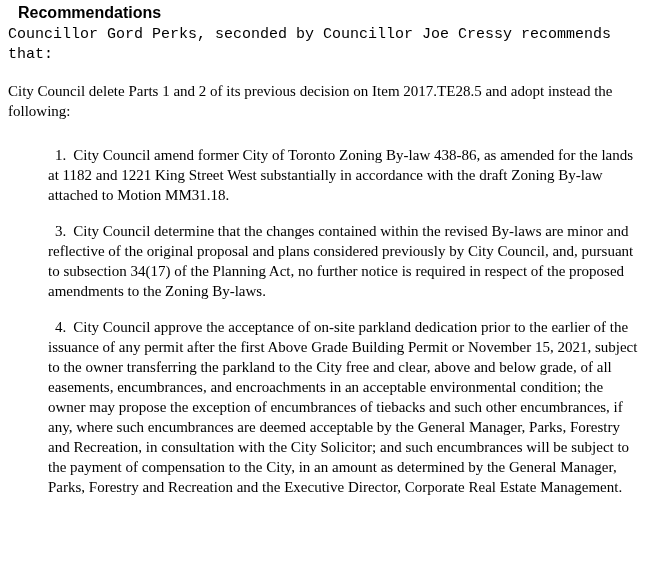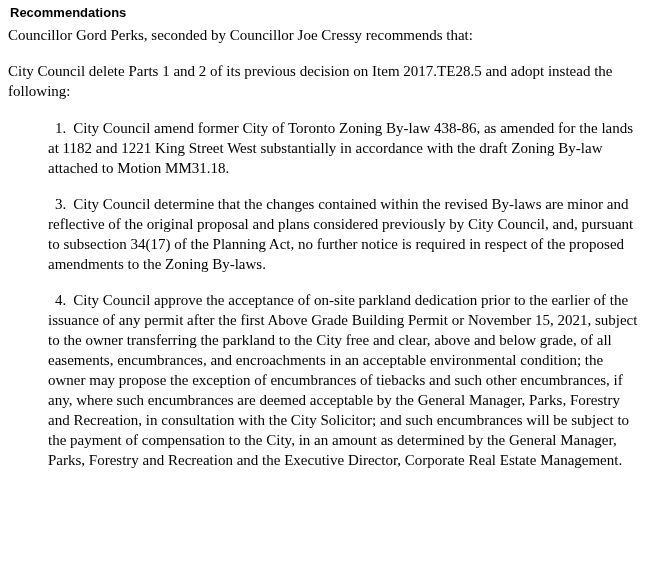--- a/index.html
+++ b/index.html
@@ -18,33 +18,34 @@
     height: 565px;
     padding: 4px 10px 0 8px;
     font-family: "Liberation Serif", "DejaVu Serif", serif;
     color: #000000;
     font-size: 15px;
     line-height: 20px;
   }
   .doc-heading {
     font-family: "Liberation Sans", "DejaVu Sans", sans-serif;
     font-weight: bold;
-    font-size: 13px;
+    font-size: 16px;
     line-height: 18px;
-    margin: 0 0 3px 2px;
+    margin: 0 0 3px 10px;
   }
   .para {
     margin: 0;
     max-width: 622px;
   }
   .mover {
     margin-bottom: 16px;
+    font-family: Liberation Mono, monospace;
   }
   .preamble {
-    margin-bottom: 17px;
+    margin-bottom: 24px;
   }
   .rec-item {
     margin: 0 9px 16px 40px;
     max-width: 592px;
     text-indent: 7px;
   }
   .rec-item:last-child {
     margin-bottom: 0;
   }
   .rec-num {

